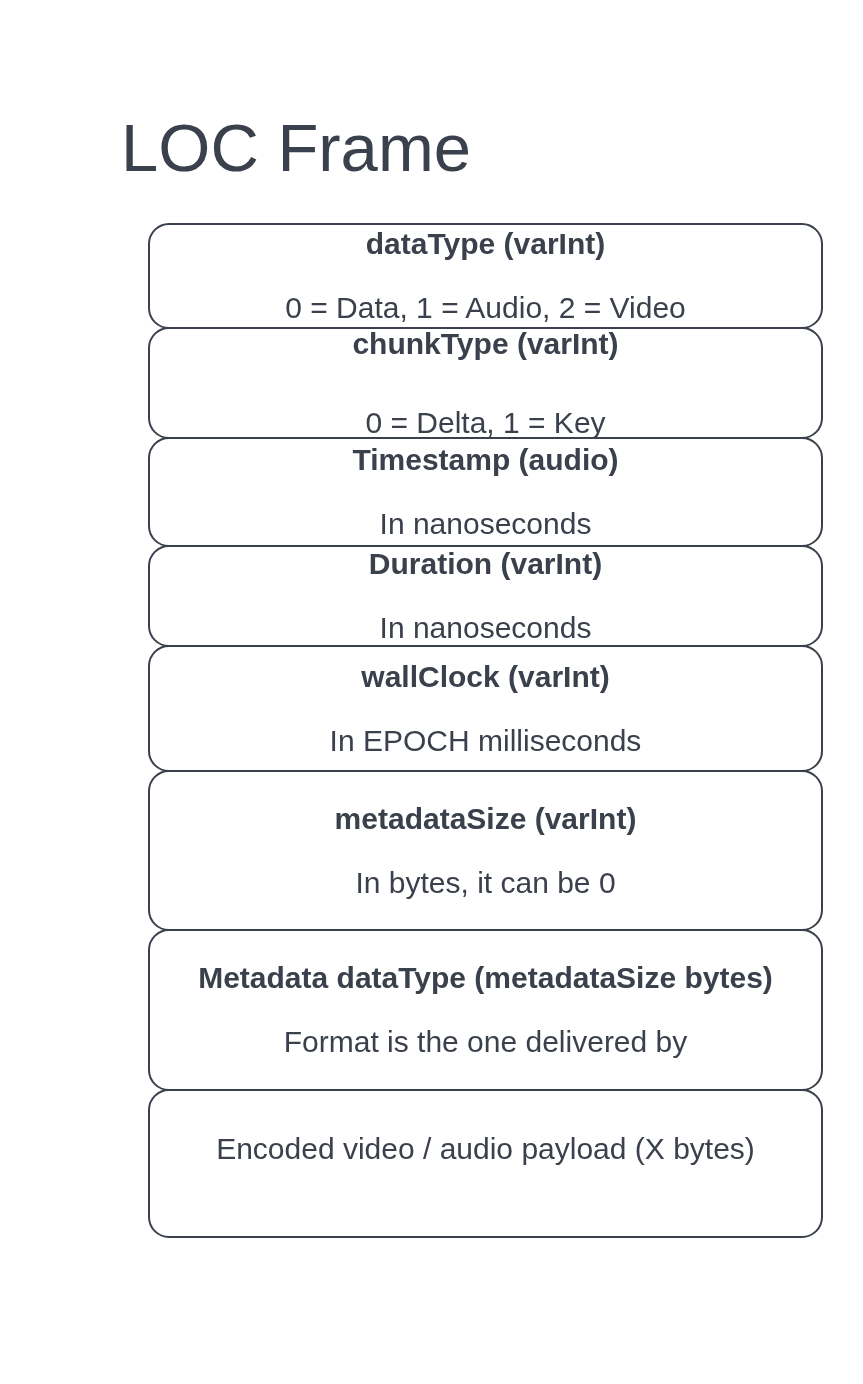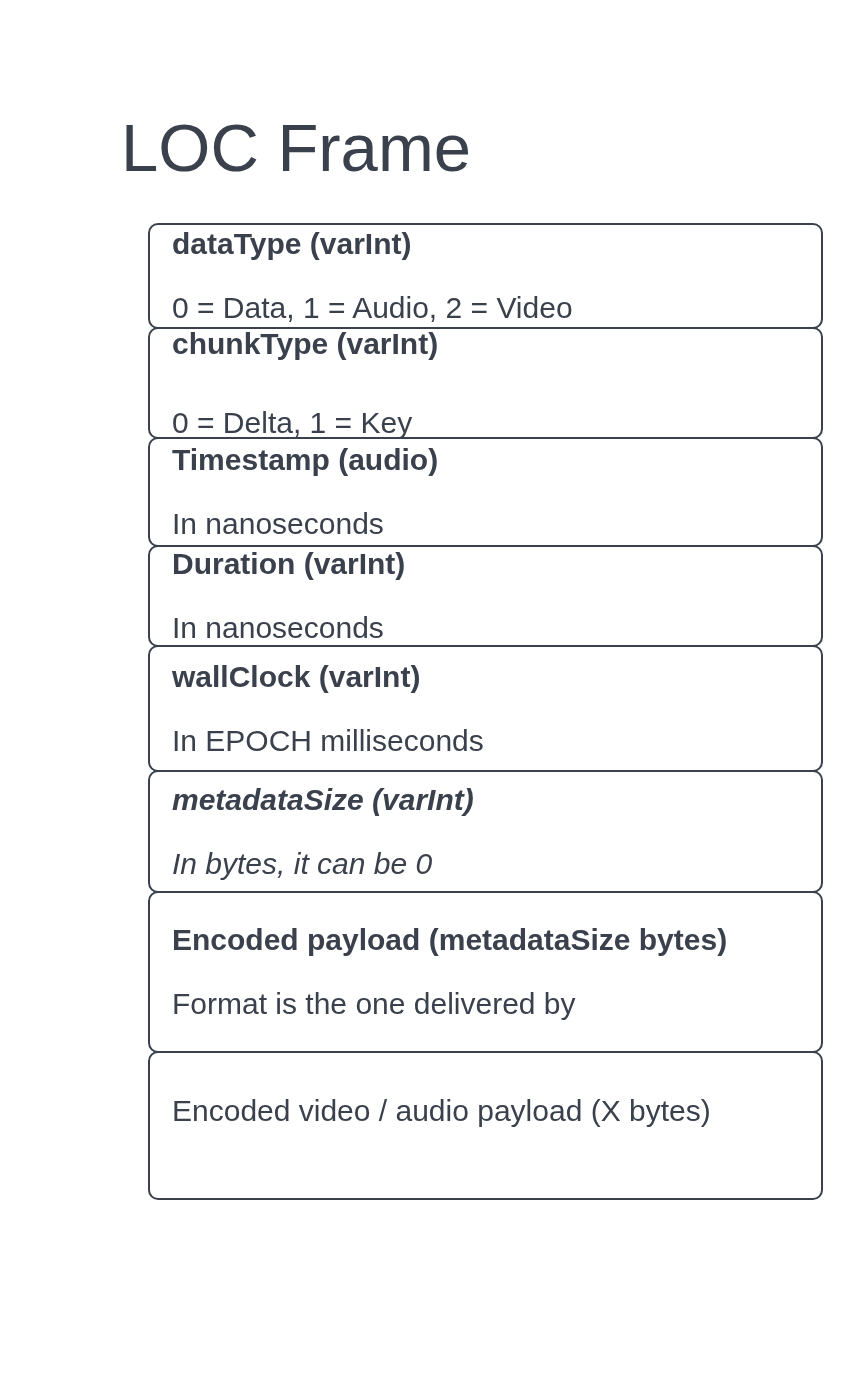--- a/index.html
+++ b/index.html
@@ -34,26 +34,27 @@
     position: absolute;
     left: 112px;
     top: 187px;
     width: 675px;
     display: flex;
     flex-direction: column;
   }
   .field-box {
     width: 675px;
     border: 2px solid var(--ink);
-    border-radius: 10px;
+    border-radius: 21px;
     background: var(--paper);
     display: flex;
     flex-direction: column;
     justify-content: center;
     align-items: center;
+    text-align: center;
     font-size: 30px;
     line-height: 40px;
     padding: 2px 10px;
   }
   .field-box + .field-box {
     margin-top: -2px;
   }
   .field-box.top-align {
     justify-content: flex-start;
     padding-top: 26px;
@@ -86,26 +87,26 @@
   <div class="field-desc">In nanoseconds</div>
       </section>
       <section class="field-box" style="height: 102px;">
     <div class="field-name">Duration (varInt)</div>
   <div class="field-desc">In nanoseconds</div>
       </section>
       <section class="field-box" style="height: 127px;">
     <div class="field-name">wallClock (varInt)</div>
   <div class="field-desc">In EPOCH milliseconds</div>
       </section>
-      <section class="field-box" style="height: 123px; font-style: italic;">
+      <section class="field-box" style="height: 161px;">
     <div class="field-name">metadataSize (varInt)</div>
   <div class="field-desc">In bytes, it can be 0</div>
       </section>
       <section class="field-box" style="height: 162px;">
-    <div class="field-name">Encoded payload (metadataSize bytes)</div>
+    <div class="field-name">Metadata dataType (metadataSize bytes)</div>
   <div class="field-desc">Format is the one delivered by</div>
       </section>
       <section class="field-box top-align" style="height: 149px;">
 
   <div class="field-desc">Encoded video / audio payload (X bytes)</div>
       </section>
     </div>
 </main>
 
 </body></html>

